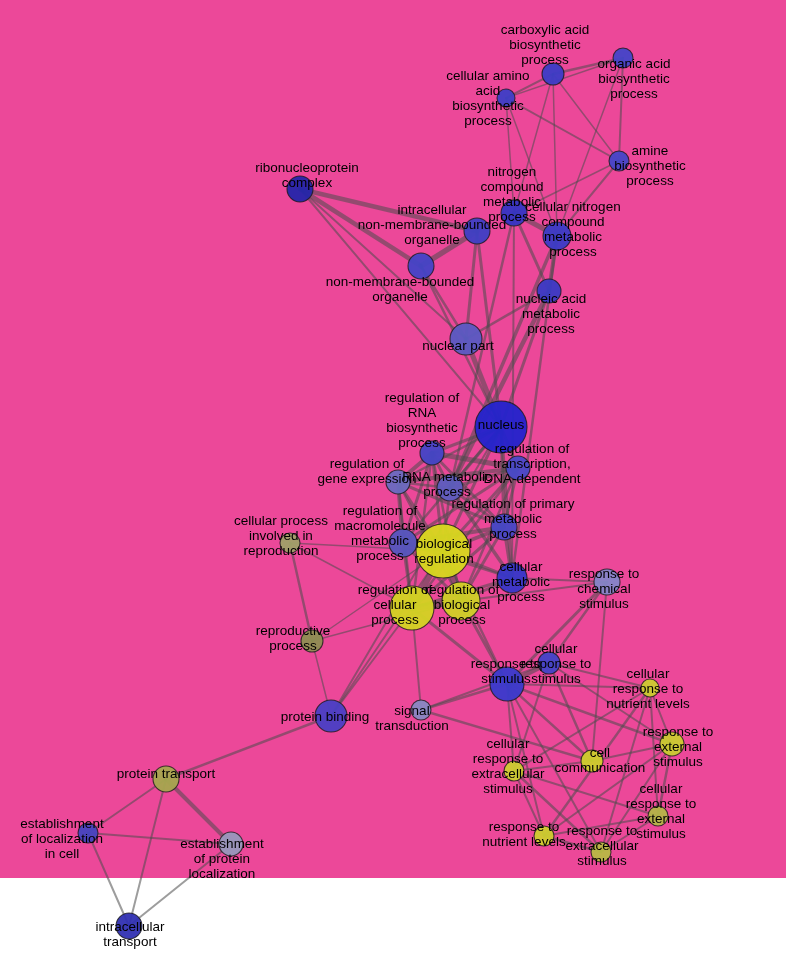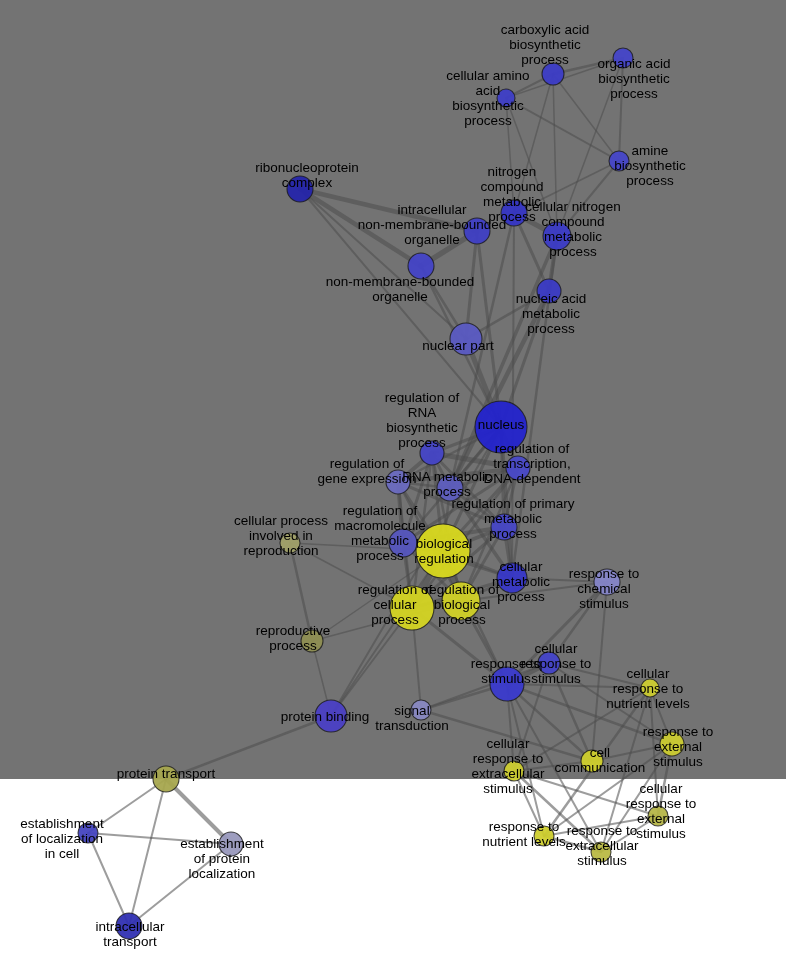--- a/index.html
+++ b/index.html
@@ -7,22 +7,22 @@
     padding: 0;
     background: #ffffff;
     width: 786px;
     height: 971px;
     overflow: hidden;
     font-family: "Liberation Sans", sans-serif;
   }
   #canvas-wrap {
     position: relative;
     width: 786px;
-    height: 779px;
-    background: #737373;
+    height: 878px;
+    background: #ec4899;
   }
   svg { display: block; }
   .node-circle { cursor: pointer; }
   .edge-line { pointer-events: none; }
   .node-label {
     font-family: "Liberation Sans", "DejaVu Sans", sans-serif;
     font-size: 13.5px;
     fill: #000000;
     text-anchor: middle;
     pointer-events: none;

